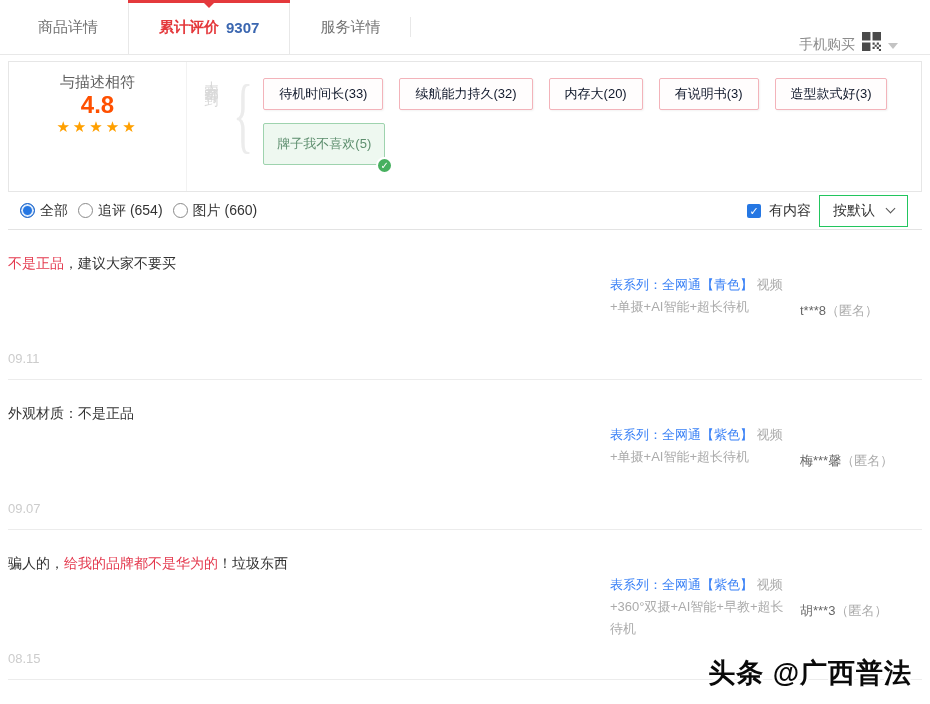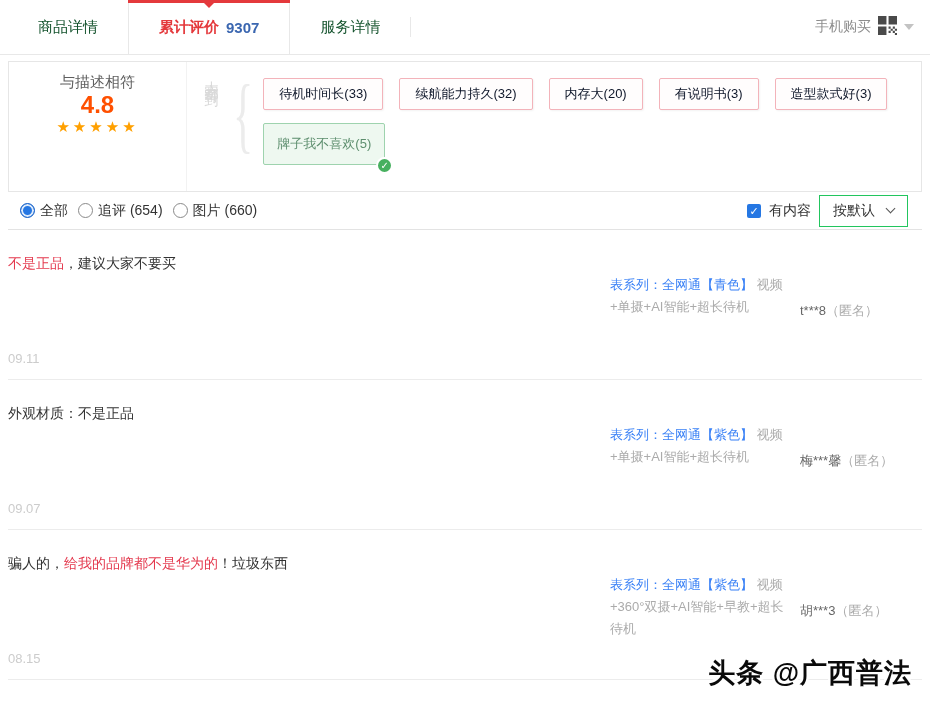--- a/index.html
+++ b/index.html
@@ -1,28 +1,28 @@
 <!DOCTYPE html>
 <html><head>
 <meta charset="utf-8">
 <style>
   * { margin:0; padding:0; box-sizing:border-box; }
   body { background:#fff; font-family:"Liberation Sans","DejaVu Sans",sans-serif; }
   .page { position:relative; width:930px; height:704px; background:#fff; overflow:hidden; }
 
   
   .tabbar { height:55px; border-bottom:1px solid #e8e8e8; display:flex; align-items:stretch; }
-  .tab { padding:0 30px; display:flex; align-items:center; font-size:15px; color:#14532d; cursor:pointer; }
+  .tab { padding:0 30px; display:flex; align-items:center; font-size:15px; color:#737373; cursor:pointer; }
   .tab.first { margin-left:8px; }
   .tab.active { position:relative; border-left:1px solid #e8e8e8; border-right:1px solid #e8e8e8; color:#e4393c; font-weight:bold; }
   .tab.active::before { content:""; position:absolute; top:0; left:-1px; right:-1px; height:3px; background:#e4393c; }
   .tab.active::after { content:""; position:absolute; top:3px; left:50%; margin-left:-5px; border:5px solid transparent; border-top-color:#e4393c; }
   .tab-count { color:#3a66b0; margin-left:7px; font-weight:bold; }
   .tab-sep { width:1px; height:20px; background:#e8e8e8; align-self:center; }
-  .tab-right { margin-left:auto; display:flex; align-items:center; gap:7px; padding-right:16px; color:#8c8c8c; font-size:14px; cursor:pointer; }
+  .tab-right { margin-left:auto; display:flex; align-items:flex-end; gap:7px; padding-right:32px; color:#8c8c8c; font-size:14px; cursor:pointer; }
   .caret-down { width:0; height:0; border:5px solid transparent; border-top:6px solid #c3c3c3; margin-top:5px; }
 
   
   .summary { margin:6px 8px 0; border:1px solid #e6e6e6; height:131px; display:flex; }
   .rating-block { width:178px; border-right:1px solid #f2f2f2; text-align:center; padding-top:11px; }
   .rating-label { color:#5e5e5e; font-size:15px; }
   .rating-value { color:#ff5000; font-size:24px; font-weight:bold; line-height:1.1; }
   .rating-stars { color:#ffa000; font-size:15px; letter-spacing:3px; }
   .tags-area { flex:1; display:flex; align-items:flex-start; padding:8px 0 0 16px; }
   .tags-intro { writing-mode:vertical-lr; text-orientation:upright; color:#d9d9d9; font-size:14px; letter-spacing:3px; height:90px; line-height:18px; }

